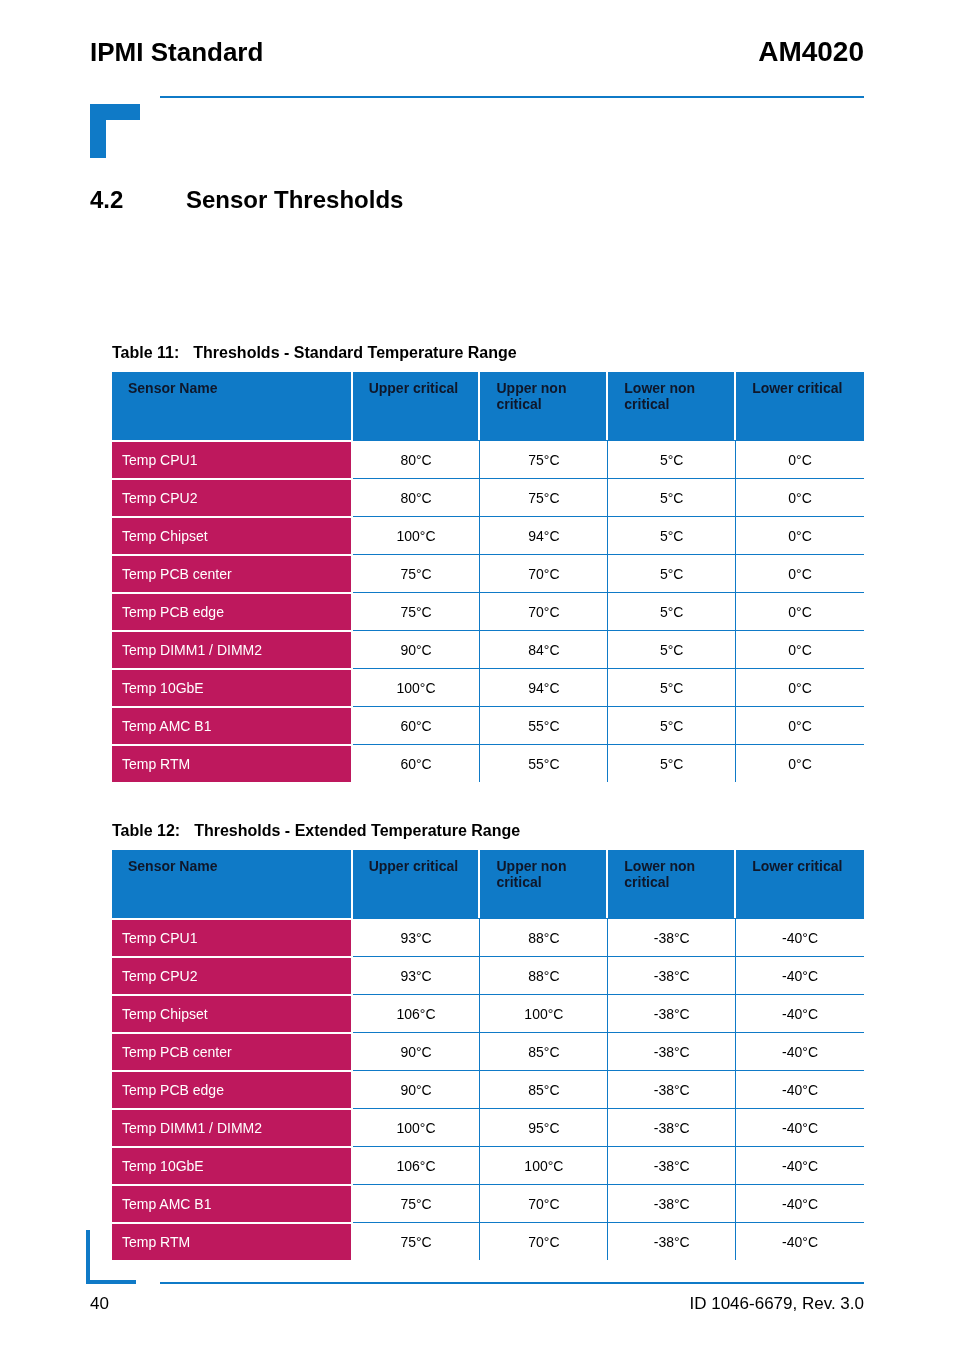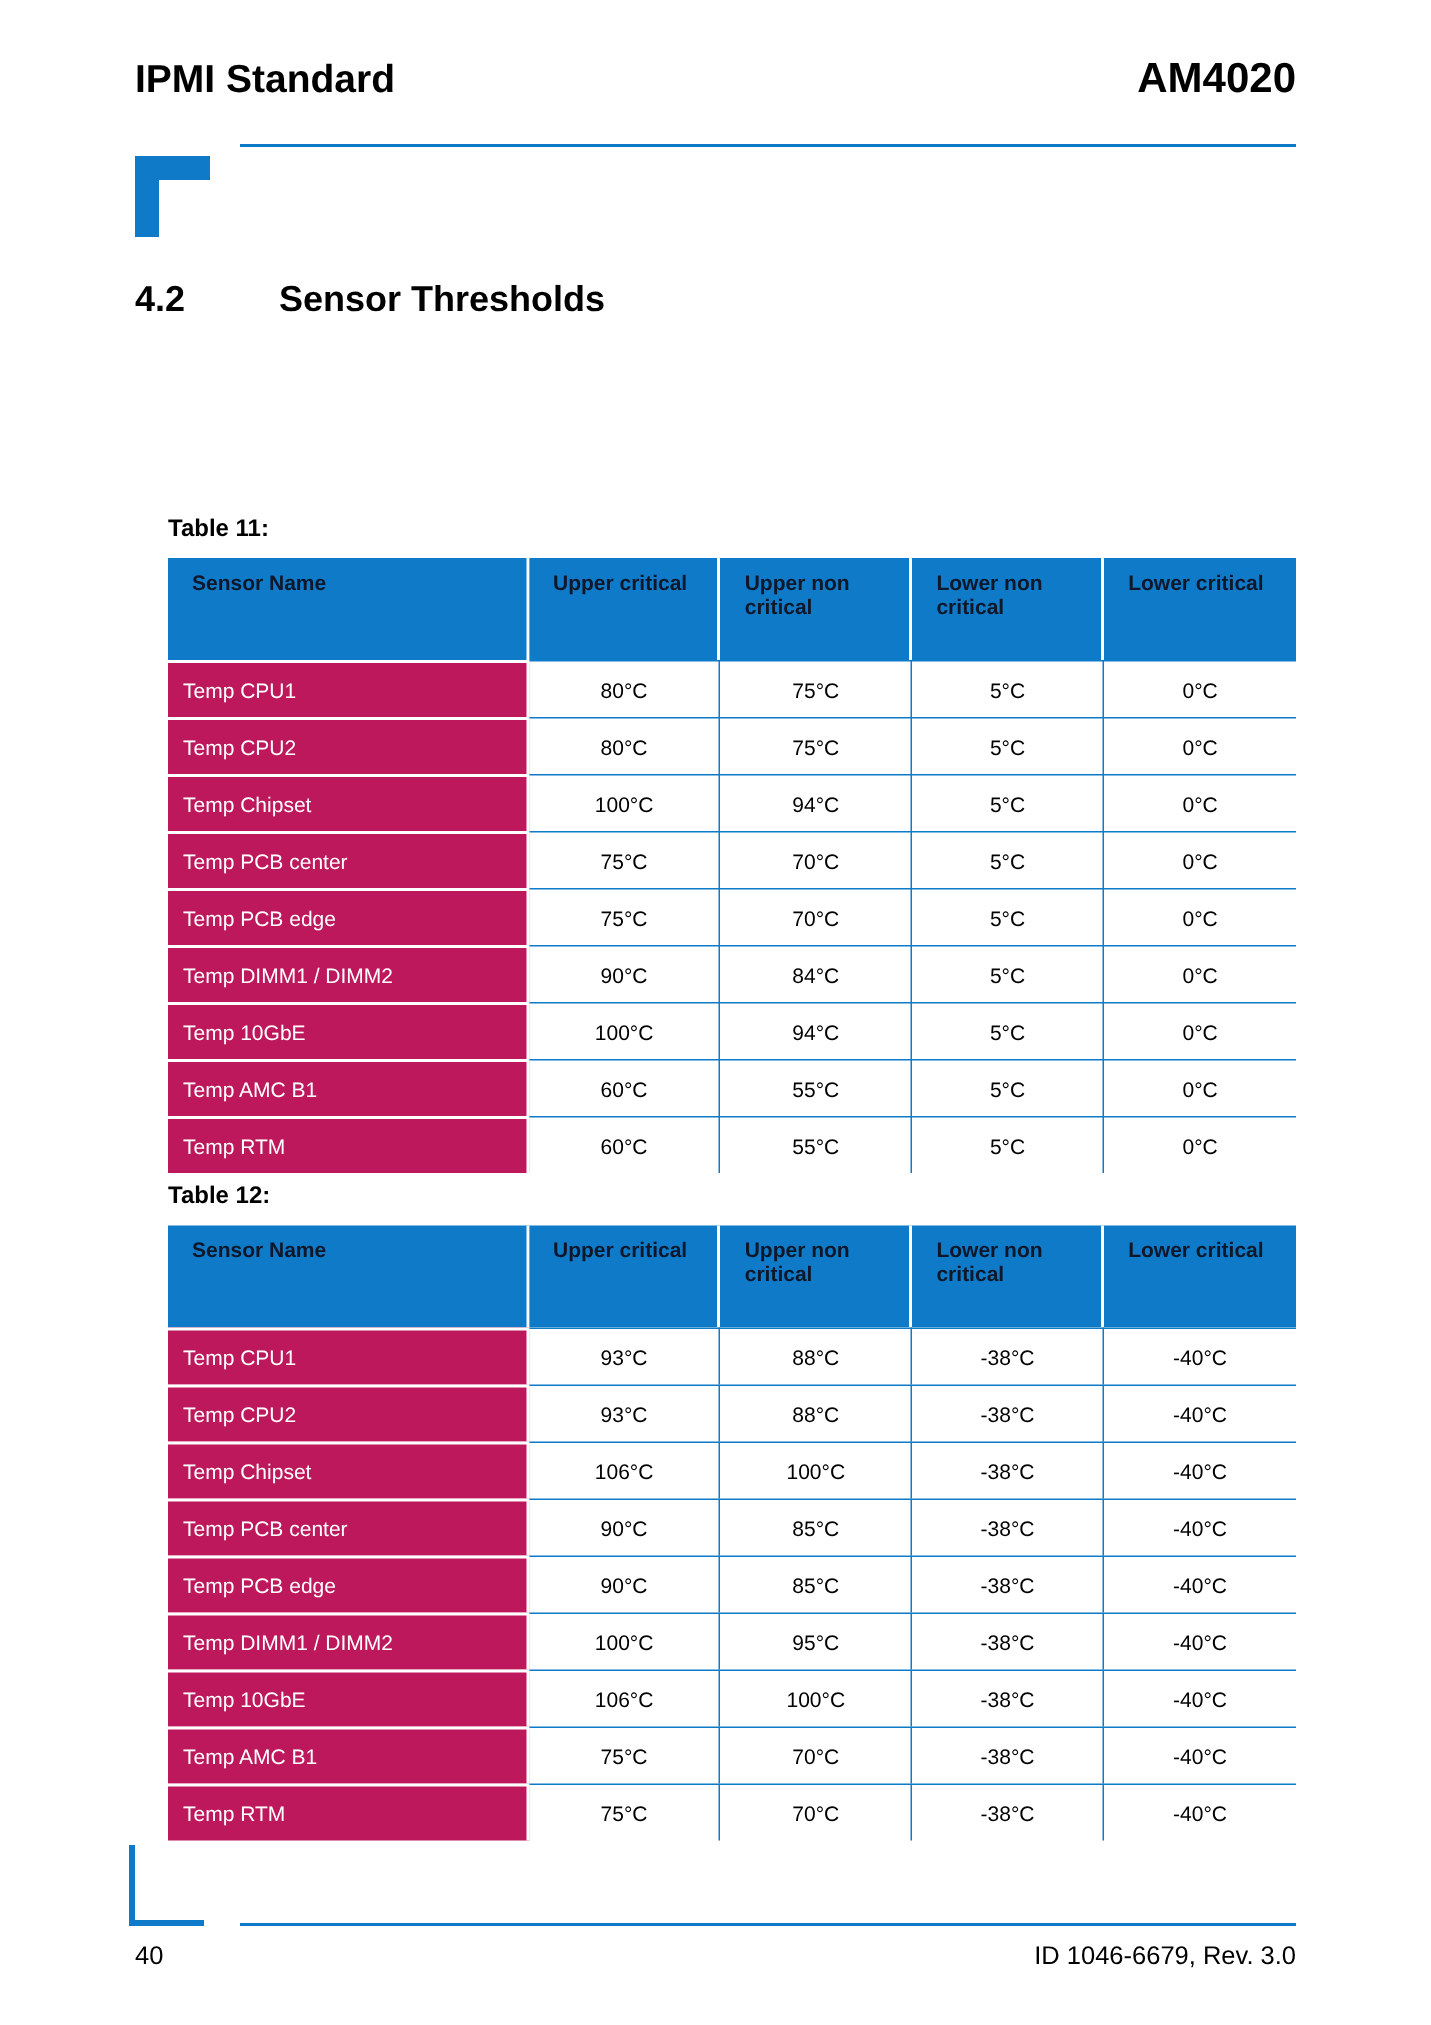--- a/index.html
+++ b/index.html
@@ -42,21 +42,21 @@
     padding: 6px 10px; border-top: 2px solid #fff; border-right: 2px solid #fff;
   }
   table.thresholds td.val {
     background: #fff; color: #000; font-size: 14px; text-align: center;
     padding: 6px 6px; border-top: 1px solid #0f7ac7; border-right: 1px solid #0f7ac7;
   }
   table.thresholds td.val:last-child { border-right: 0; }
   table.thresholds tbody tr { height: 38px; }
 
   .table1 { top: 308px; }
-  .table2 { top: 753px; }
+  .table2 { top: 786px; }
 
   .corner-bl { position: absolute; left: 86px; bottom: 66px; width: 50px; height: 54px; }
   .corner-bl .h { position: absolute; left: 0; bottom: 0; width: 50px; height: 4px; background: #0f7ac7; }
   .corner-bl .v { position: absolute; left: 0; bottom: 0; width: 4px; height: 54px; background: #0f7ac7; }
 
   .rule-bot { position: absolute; left: 160px; right: 90px; bottom: 66px; height: 2px; background: #0f7ac7; }
 
   .footer { position: absolute; left: 90px; right: 90px; bottom: 36px; display: flex; justify-content: space-between; font-size: 17px; color: #000; }
   .footer .page-no { width: 60px; }
   .footer .doc-id  { text-align: left; }
@@ -78,20 +78,21 @@
   </div>
 
   <div class="section-row">
     <div class="section-num">4.2</div>
     <div class="section-title">Sensor Thresholds</div>
   </div>
 
   <div class="table-wrap table1">
     <div class="caption-row">
       <span class="caption-prefix">Table 11:</span>
+      <span class="caption-title">Thresholds - Standard Temperature Range</span>
     </div>
     <table class="thresholds">
       <colgroup>
           <col class="c-name">
           <col class="c-val">
           <col class="c-val">
           <col class="c-val">
           <col class="c-val">
         </colgroup>
       <thead>
@@ -171,20 +172,21 @@
             <td class="val">5°C</td>
             <td class="val">0°C</td>
           </tr>
         </tbody>
     </table>
   </div>
 
   <div class="table-wrap table2">
     <div class="caption-row">
       <span class="caption-prefix">Table 12:</span>
+      <span class="caption-title">Thresholds - Extended Temperature Range</span>
     </div>
     <table class="thresholds">
       <colgroup>
           <col class="c-name">
           <col class="c-val">
           <col class="c-val">
           <col class="c-val">
           <col class="c-val">
         </colgroup>
       <thead>

